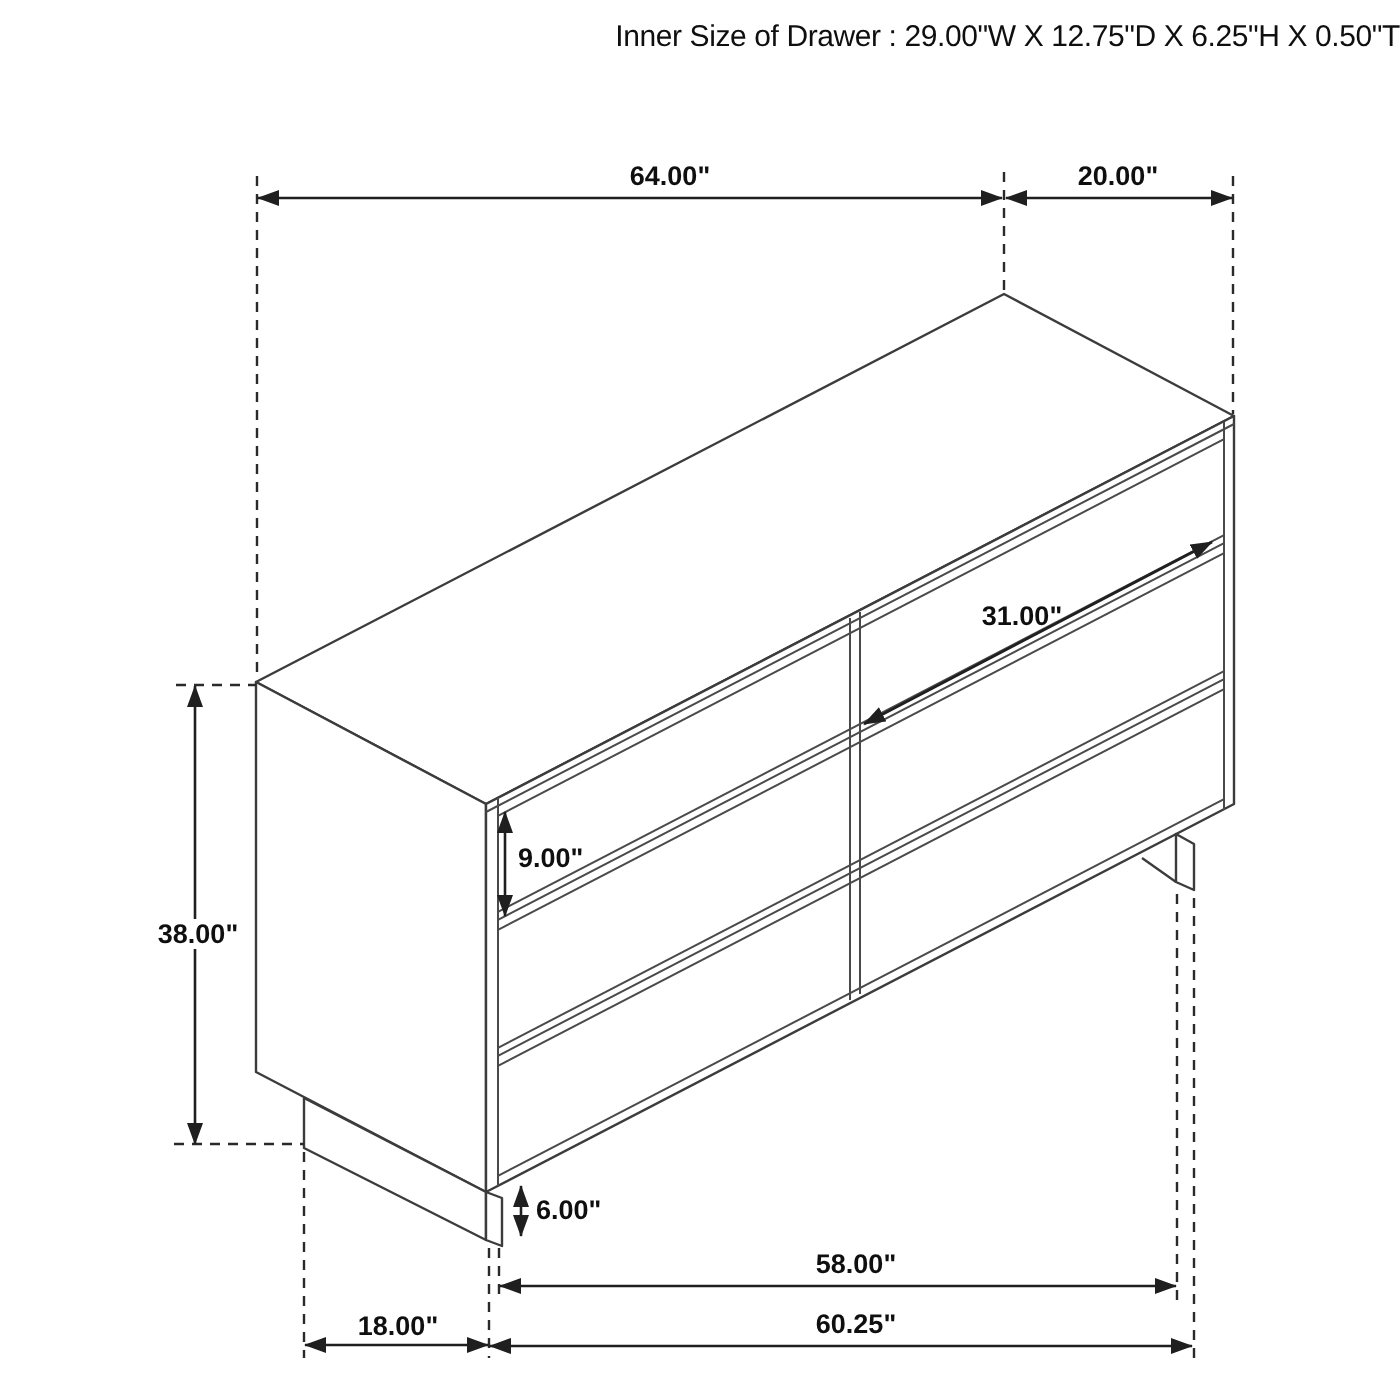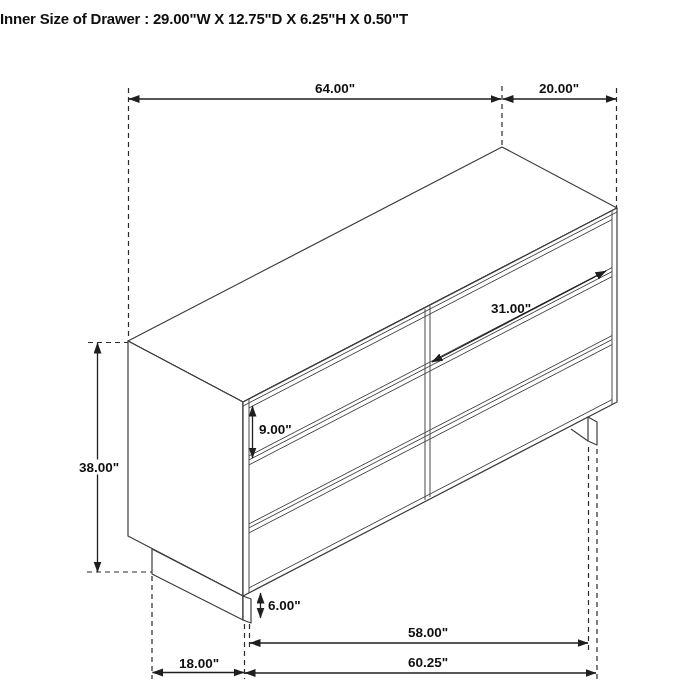--- a/index.html
+++ b/index.html
@@ -1,22 +1,22 @@
 <!DOCTYPE html>
 <html><head>
 <meta charset="utf-8">
 <style>
   html,body{margin:0;padding:0;background:#fff;}
   #stage{
     position:relative;width:700px;height:700px;background:#ffffff;overflow:hidden;
     font-family:"Liberation Sans","DejaVu Sans",sans-serif;
   }
   #title{
-    position:absolute;left:0;right:0;top:10px;text-align:left;
-    font-size:15px;font-weight:bold;color:#0f0f0f;letter-spacing:-0.2px;
+    position:absolute;left:0;right:0;top:10px;text-align:right;
+    font-size:15px;font-weight:normal;color:#0f0f0f;letter-spacing:-0.2px;
   }
   svg{position:absolute;left:0;top:0;}
   .dim-label{
     position:absolute;font-size:13.5px;font-weight:bold;color:#0f0f0f;white-space:nowrap;
   }
   .center{transform:translate(-50%,-50%);}
   .leftmid{transform:translate(0,-50%);}
   .onl{background:#ffffff;padding:0 3px;}
 </style>
 </head>

